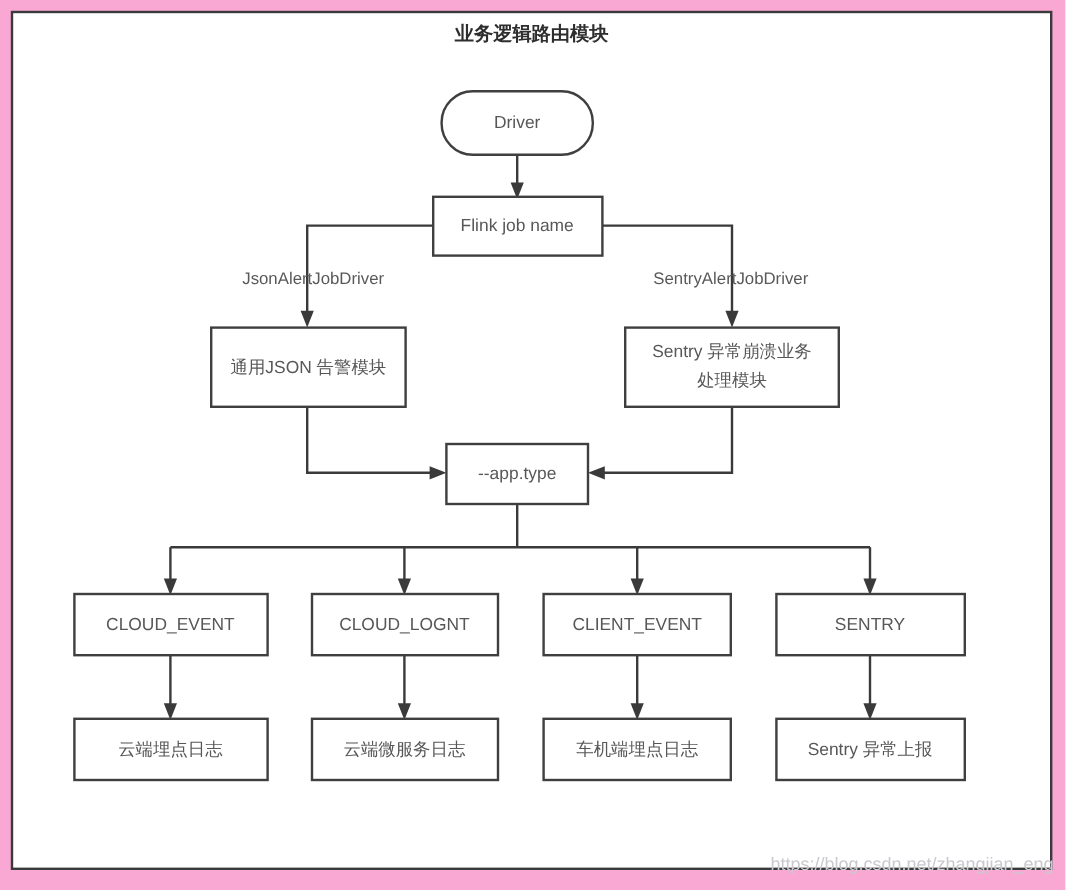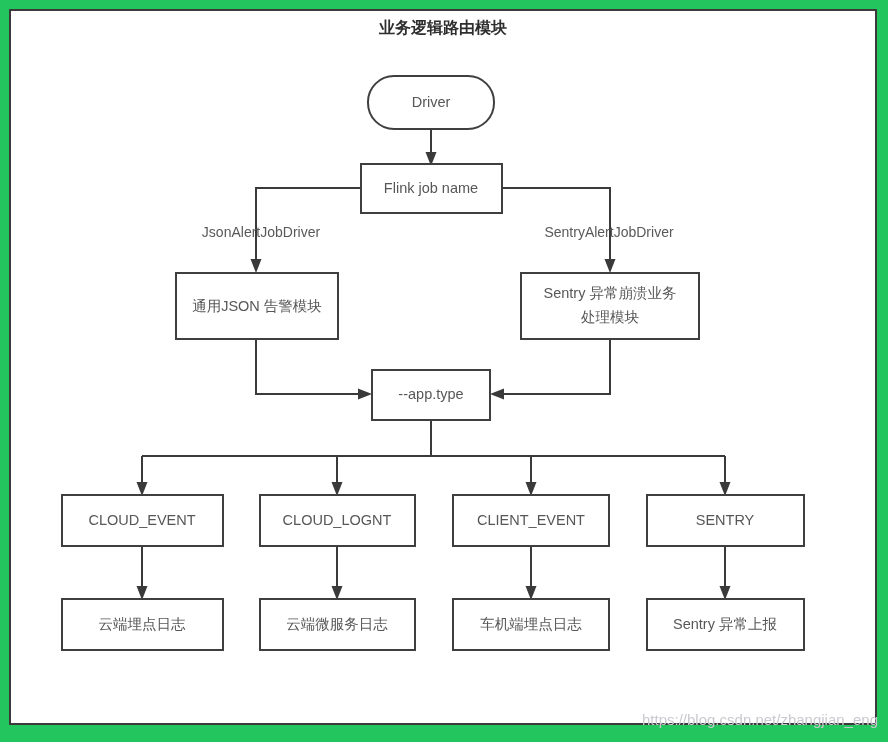--- a/index.html
+++ b/index.html
@@ -7,21 +7,21 @@
     padding: 0;
     background: #ffffff;
   }
   body {
     font-family: "Liberation Sans", "DejaVu Sans", sans-serif;
   }
   #canvas {
     position: relative;
     width: 888px;
     height: 742px;
-    background: #22c55e;
+    background: #f9a8d4;
     overflow: hidden;
   }
   svg#diagram {
     position: absolute;
     left: 0;
     top: 0;
     width: 888px;
     height: 742px;
   }
   .frame-rect {

